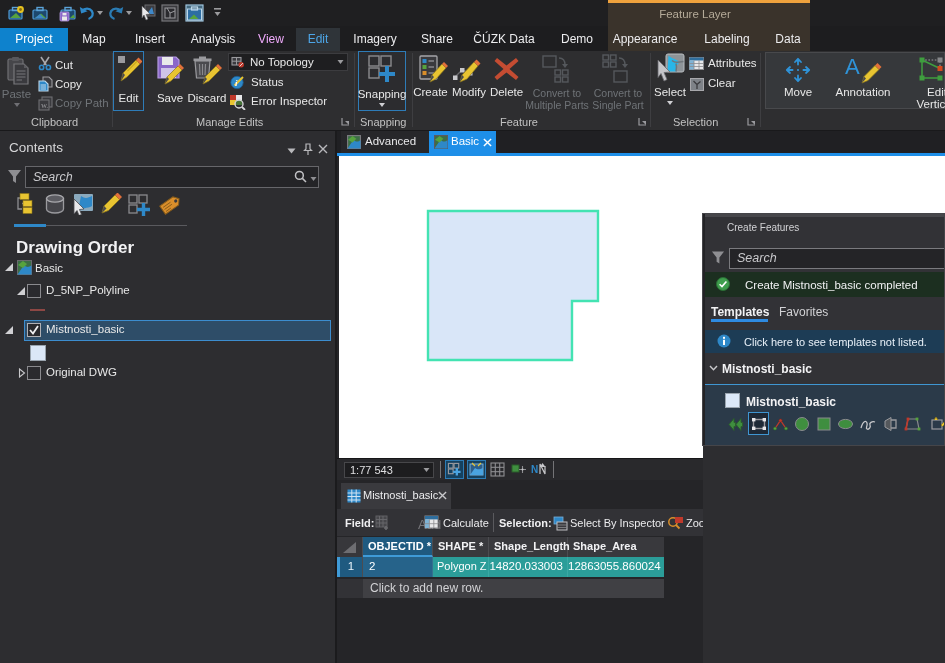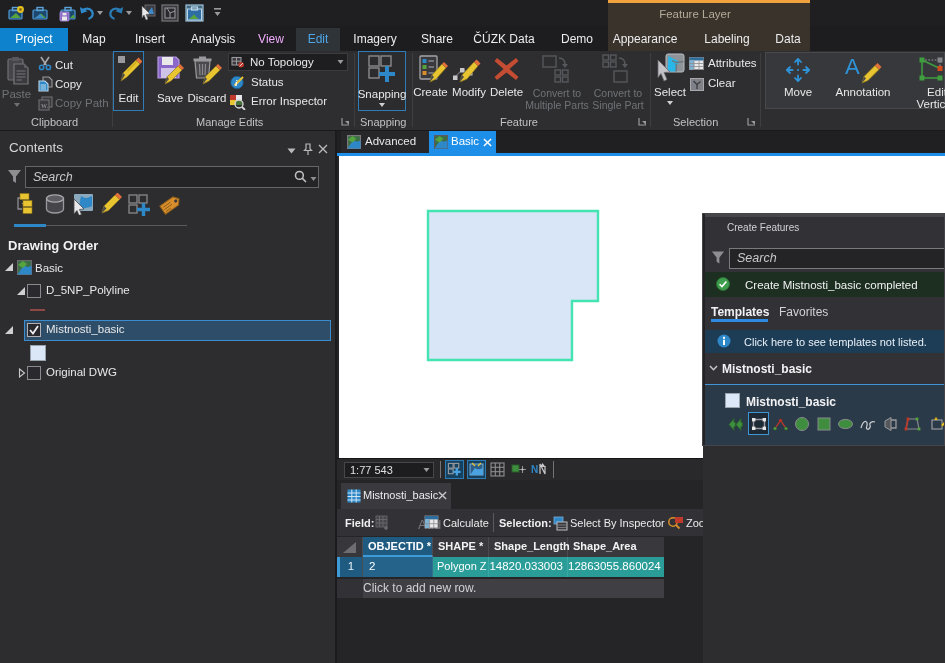--- a/index.html
+++ b/index.html
@@ -439,21 +439,21 @@
         <circle cx="20" cy="11" r="1.6" fill="#3a3a3e"></circle>
         <g stroke="#8a5d1a" stroke-width="0.9">
             <line x1="6" y1="9" x2="15" y2="9"></line>
             <line x1="6" y1="11.5" x2="15" y2="11.5"></line>
             <line x1="6" y1="14" x2="12" y2="14"></line>
           </g>
       </g>
     </svg>
     <div class="abs" style="left:14px;top:93px;width:32px;height:3px;background:#2e88c8;"></div>
     <div class="abs" style="left:46px;top:94px;width:141px;height:1px;background:#5a5a5e;"></div>
-    <div class="abs" style="left:8px;top:107px;font-size:13px;font-weight:bold;color:#f2f2f4;">Drawing Order</div>
+    <div class="abs" style="left:16px;top:107px;font-size:17px;font-weight:bold;color:#f2f2f4;">Drawing Order</div>
 
     <svg class="abs" style="left:5px;top:132px" width="9" height="9" viewBox="0 0 9 9">
         <path d="M8 0 L8 8 L0 8 Z" fill="#d0d0d3"></path>
       </svg>
     <svg class="abs" style="left:17px;top:129px" width="15" height="15" viewBox="0 0 15 15">
       <rect x="0.5" y="0.5" width="14" height="14" fill="#3c6e46" stroke="#6a6a6e" stroke-width="1"></rect>
       <path d="M0.5 14.5 L7 5 C10 8 12 7 14.5 5.5 L14.5 14.5 Z" fill="#2e88c8"></path>
       <path d="M1 5 L6 1 L10 4 L6 8 Z" fill="#57a33e"></path>
     </svg>
     <div class="lbl" style="left:35px;top:131px;">Basic</div>
@@ -632,21 +632,21 @@
     <div class="abs" style="left:152px;top:57px;width:79px;height:20px;border-right:1px solid #4c4c50;color:#f2f2f4;font-weight:bold;font-size:11px;line-height:19px;padding-left:5px;">Shape_Length</div>
     <div class="abs" style="left:231px;top:57px;width:96px;height:20px;color:#f2f2f4;font-weight:bold;font-size:11px;line-height:19px;padding-left:5px;">Shape_Area</div>
 
     <div class="abs" style="left:0px;top:77px;width:26px;height:20px;background:#1f5a80;border-left:3px solid #3f9bd8;border-right:1px solid #4c4c50;color:#e8f2fa;font-size:11.5px;line-height:19px;text-align:center;">1</div>
     <div class="abs" style="left:26px;top:77px;width:70px;height:20px;background:#26638a;border-right:1px solid #35708f;color:#fff;font-size:11.5px;line-height:19px;padding-left:6px;">2</div>
     <div class="abs" style="left:96px;top:77px;width:56px;height:20px;background:#2b9d99;border-right:1px solid #3aa8a4;color:#fff;font-size:11px;line-height:19px;padding-left:4px;">Polygon Z</div>
     <div class="abs" style="left:152px;top:77px;width:79px;height:20px;background:#2b9d99;border-right:1px solid #3aa8a4;color:#fff;font-size:11.5px;line-height:19px;text-align:right;padding-right:4px;">14820.033003</div>
     <div class="abs" style="left:231px;top:77px;width:96px;height:20px;background:#2b9d99;color:#fff;font-size:11.5px;line-height:19px;text-align:right;padding-right:4px;">12863055.860024</div>
 
     <div class="abs" style="left:0px;top:99px;width:26px;height:19px;background:#323236;"></div>
-    <div class="abs" style="left:26px;top:99px;width:301px;height:19px;background:#404044;color:#d2d2d5;font-size:12px;line-height:18px;">Click to add new row.</div>
+    <div class="abs" style="left:26px;top:99px;width:301px;height:19px;background:#404044;color:#d2d2d5;font-size:12px;line-height:18px;padding-left:7px;">Click to add new row.</div>
   </div>
 
   <div class="abs" style="left:703px;top:446px;width:242px;height:217px;background:#2d2d30;"></div>
 
   <div id="createfeat" class="abs" style="left:702px;top:213px;width:243px;height:233px;background:#323236;border:1px solid #454549;overflow:hidden;">
     <div class="abs" style="left:0;top:0;width:241px;height:3px;background:#47474b;"></div>
     <div class="abs" style="left:8px;top:8px;font-size:10px;color:#d2d2d5;margin-left:16px;">Create Features</div>
     <svg class="abs" style="left:8px;top:36px" width="14" height="16" viewBox="0 0 15 16">
         <path d="M1 1 L14 1 L9 7.5 L9 14 L6 12 L6 7.5 Z" fill="#8e8e92"></path>
       </svg>

